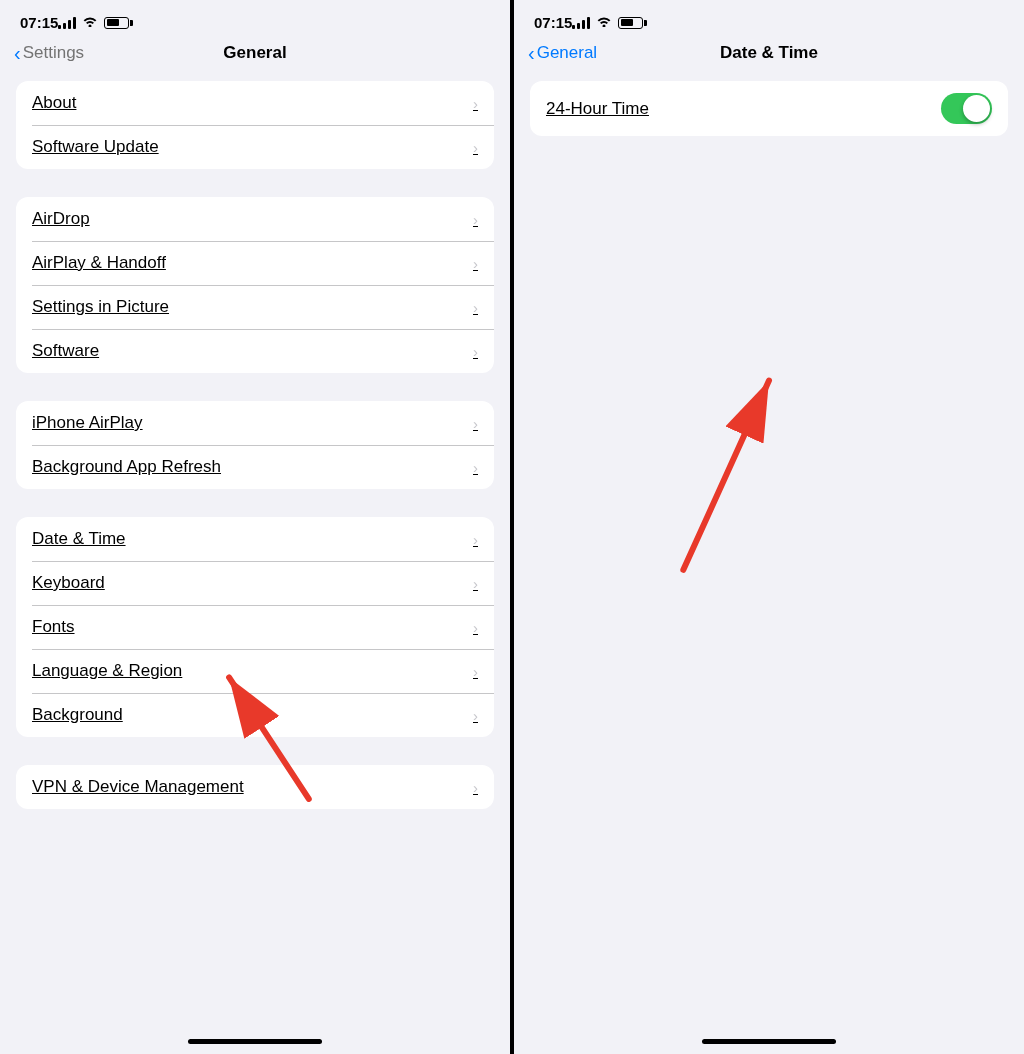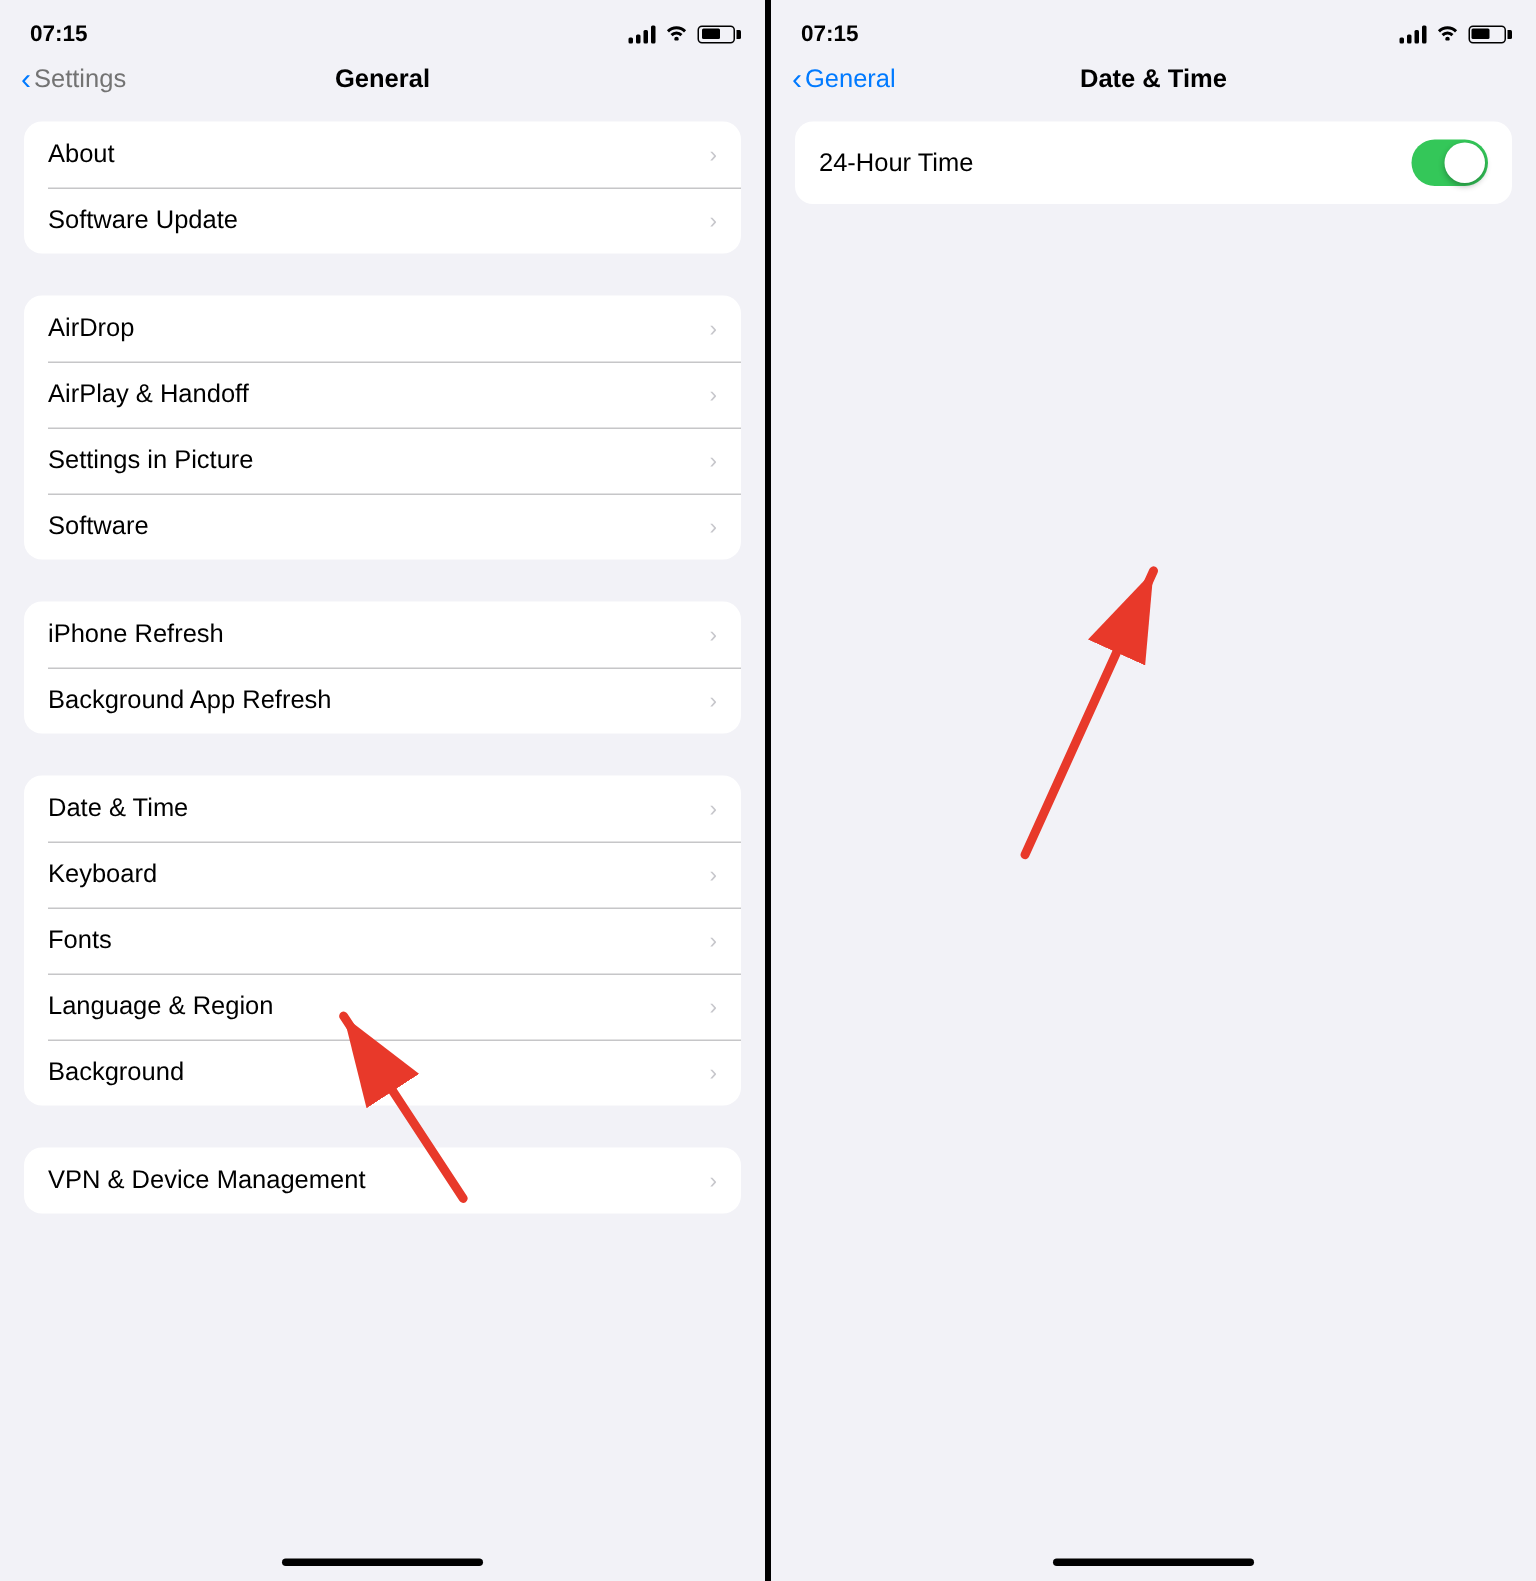--- a/index.html
+++ b/index.html
@@ -18,21 +18,20 @@
       background: #f2f2f7;
       display: flex;
       flex-direction: column;
       position: relative;
       overflow: hidden;
     }
 
     
     .status-bar {
       display: flex;
-      justify-content: space-between;
       align-items: center;
       padding: 14px 20px 8px;
       background: #f2f2f7;
     }
 
     .status-time {
       font-size: 15px;
       font-weight: 600;
       color: #000;
     }
@@ -138,20 +137,21 @@
     }
 
     .settings-item {
       display: flex;
       align-items: center;
       justify-content: space-between;
       padding: 12px 16px;
       min-height: 44px;
       cursor: pointer;
       position: relative;
+      text-decoration: underline;
     }
 
     .settings-item:not(:last-child)::after {
       content: '';
       position: absolute;
       bottom: 0;
       left: 16px;
       right: 0;
       height: 0.5px;
       background: #c6c6c8;
@@ -299,21 +299,21 @@
       <div class="settings-item">
         <span class="settings-item-label">Software</span>
         <div class="settings-item-right">
           <span class="chevron-right">›</span>
         </div>
       </div>
     </div>
 
     <div class="settings-group">
       <div class="settings-item">
-        <span class="settings-item-label">iPhone Refresh</span>
+        <span class="settings-item-label">iPhone AirPlay</span>
         <div class="settings-item-right">
           <span class="chevron-right">›</span>
         </div>
       </div>
       <div class="settings-item">
         <span class="settings-item-label">Background App Refresh</span>
         <div class="settings-item-right">
           <span class="chevron-right">›</span>
         </div>
       </div>

